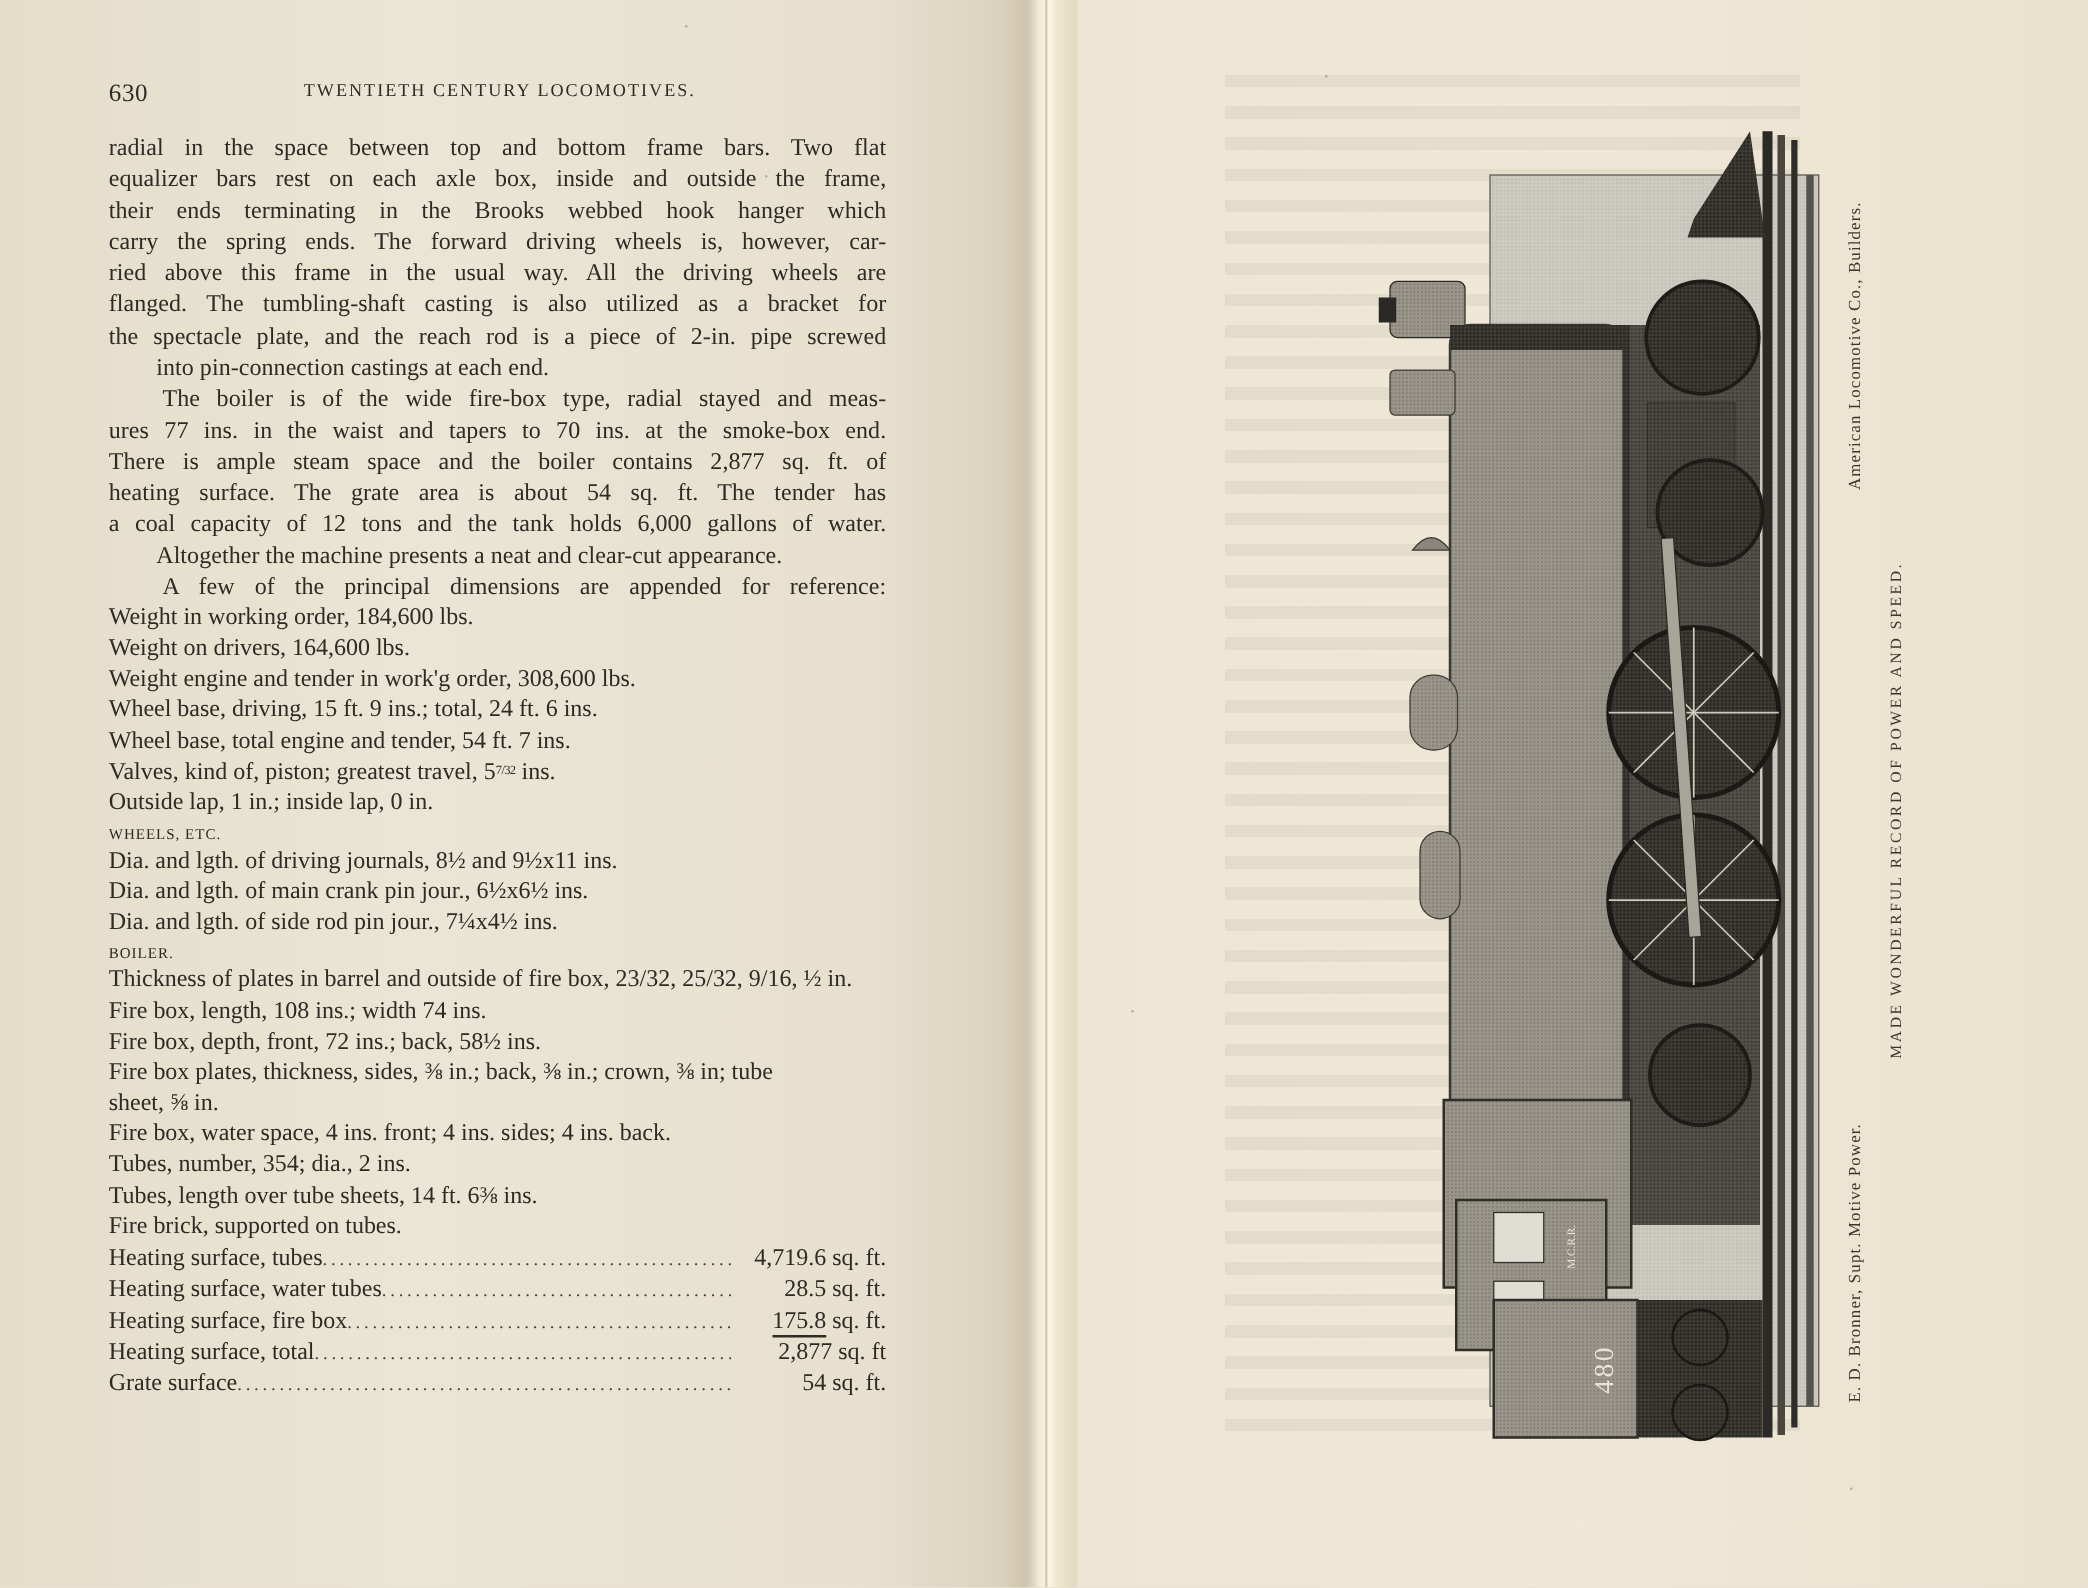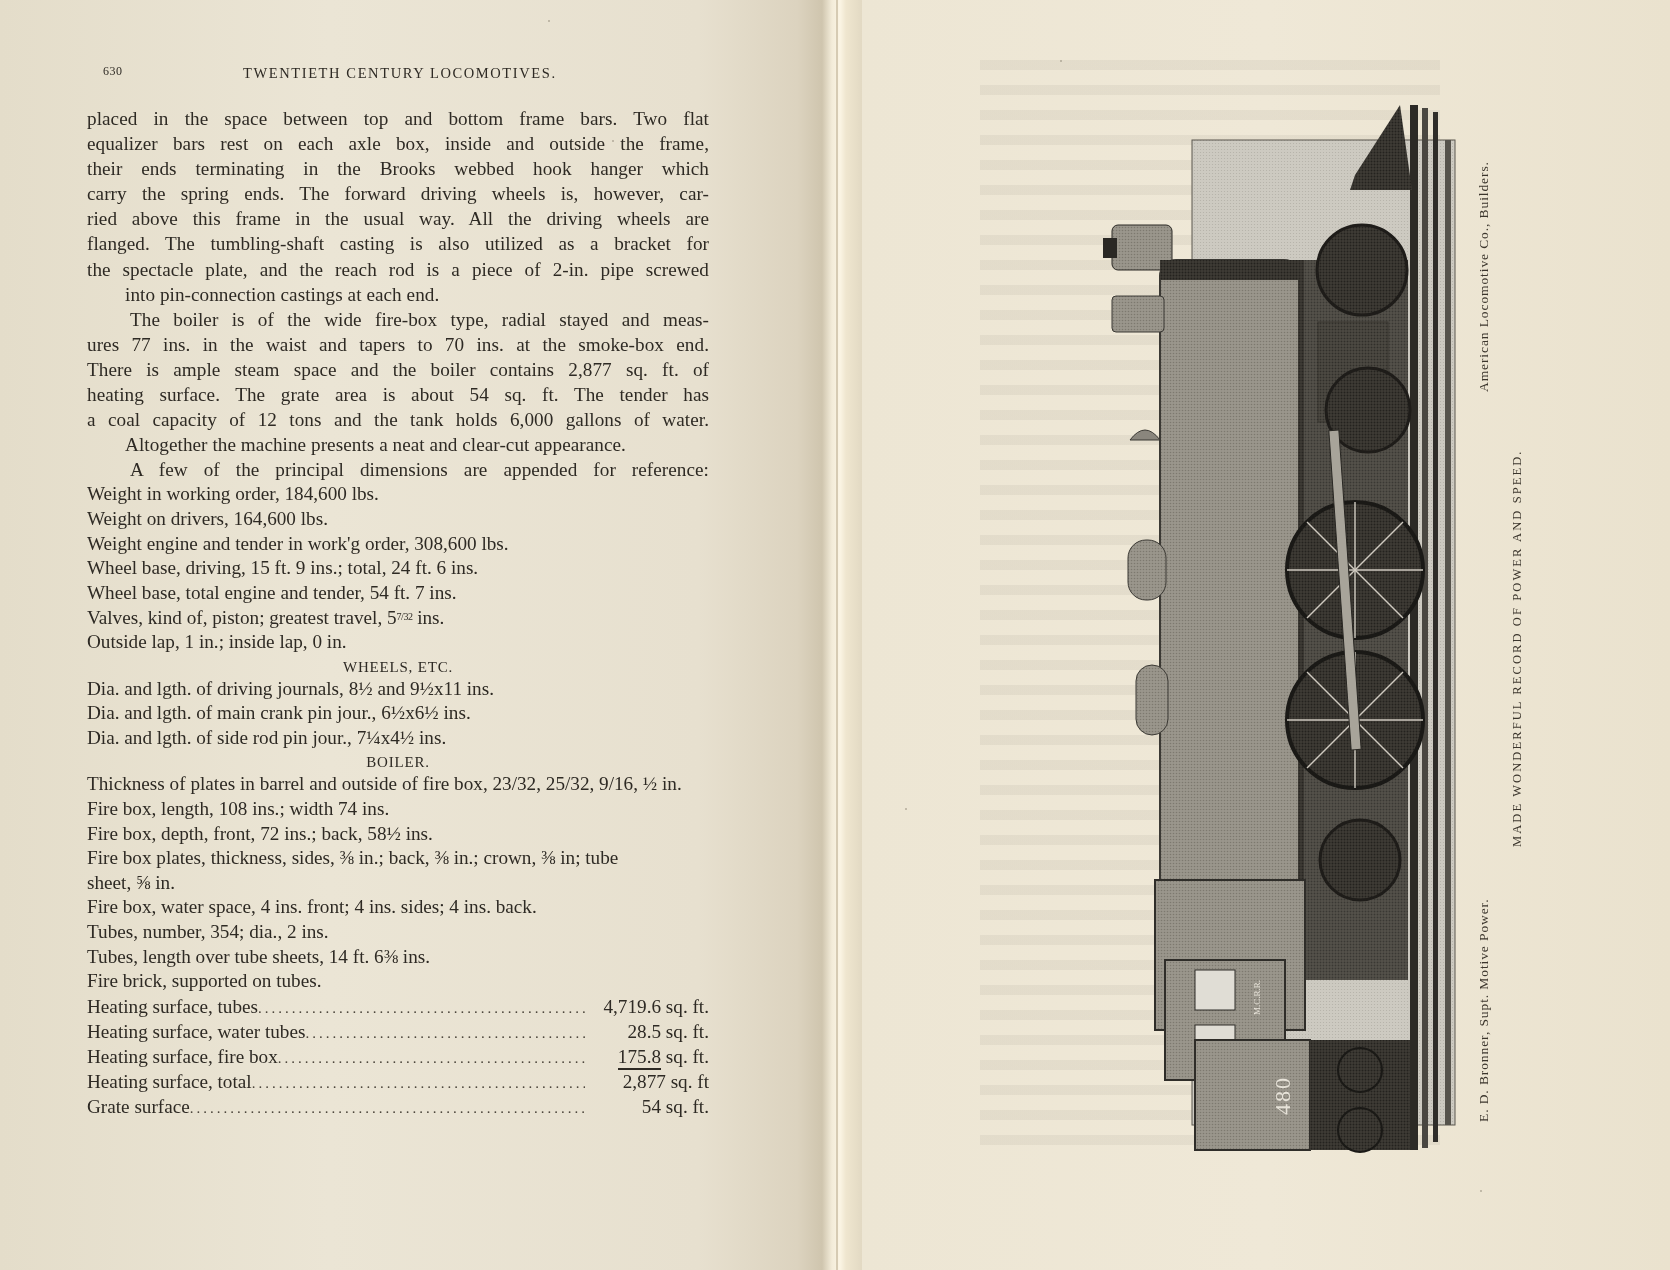--- a/index.html
+++ b/index.html
@@ -19,33 +19,33 @@
     background: linear-gradient(90deg, #cfc5ae 0%, #f3ecd9 25%, #fbf5e4 45%, #efe6cf 60%, #e2d9c3 100%);
   }
   .gutter .fold { position:absolute; left: 14px; top:0; width: 2px; height:100%; background:#d6cbb3; }
   .page-right {
     position: absolute; left: 862px; top: 0; width: 808px; height: 1270px;
     background: linear-gradient(90deg, #ede6d4 0%, #efe8d7 50%, #eae2ce 100%);
   }
 
   
   .running-head { position: absolute; left: 87px; top: 64px; width: 620px; height: 24px; }
-  .page-number { position: absolute; left: 16px; top: 0; font-size: 12px; letter-spacing: 0.5px; }
+  .page-number { position: absolute; left: 0; top: 0; font-size: 20px; letter-spacing: 0.5px; }
   .head-title { position: absolute; left: 156px; top: 1px; font-size: 14.5px; letter-spacing: 1.6px; }
 
   .text-col { position: absolute; left: 87px; top: 106px; width: 622px; }
   .line {
     font-size: 19.2px; line-height: 25.1px; height: 25.1px; white-space: nowrap;
     text-align: justify; text-align-last: justify; letter-spacing: 0.05px;
   }
   .line.last { text-align-last: left; margin-left: 38px; }
   .line.indent { padding-left: 43px; }
   .spec { font-size: 19.2px; line-height: 24.6px; height: 24.6px; white-space: nowrap; }
   .section-head {
-    font-size: 15px; letter-spacing: 0.8px; text-align: center; height: 22px; line-height: 24px;
+    font-size: 12px; letter-spacing: 0.8px; text-align: left; height: 22px; line-height: 24px;
   }
   .frac { font-size: 10px; display: inline-block; vertical-align: 4px; letter-spacing: -0.5px; }
 
   .dotrow { display: flex; align-items: baseline; font-size: 19.2px; height: 25px; line-height: 25px; white-space: nowrap; }
   .dotrow .lbl { flex: 0 0 auto; }
   .dotrow .dots { flex: 1 1 auto; overflow: hidden; letter-spacing: 3px; color: #4a443a; font-size: 15px; }
   .dotrow .val { flex: 0 0 auto; text-align: right; min-width: 118px; padding-left: 6px; }
   .dotrow .val.rule .num { border-bottom: 2px solid #2e2a24; padding-bottom: 1px; text-align: right; }
 
   
@@ -70,21 +70,21 @@
 <div class="spread">
 
   <div class="page-left">
     <div class="running-head">
       <span class="page-number">630</span>
       <span class="head-title">TWENTIETH CENTURY LOCOMOTIVES.</span>
     </div>
 
     <div class="text-col">
       <div>
-        <div class="line">placed in the space between top and bottom frame bars.  Two flat</div>
+        <div class="line">radial in the space between top and bottom frame bars.  Two flat</div>
         <div class="line">equalizer bars rest on each axle box, inside and outside the frame,</div>
         <div class="line">their ends terminating in the Brooks webbed hook hanger which</div>
         <div class="line">carry the spring ends.  The forward driving wheels is, however, car-</div>
         <div class="line">ried above this frame in the usual way.  All the driving wheels are</div>
         <div class="line">flanged.  The tumbling-shaft casting is also utilized as a bracket for</div>
         <div class="line">the spectacle plate, and the reach rod is a piece of 2-in. pipe screwed</div>
         <div class="line last">into pin-connection castings at each end.</div>
       </div>
       <div>
         <div class="line indent">The boiler is of the wide fire-box type, radial stayed and meas-</div>

